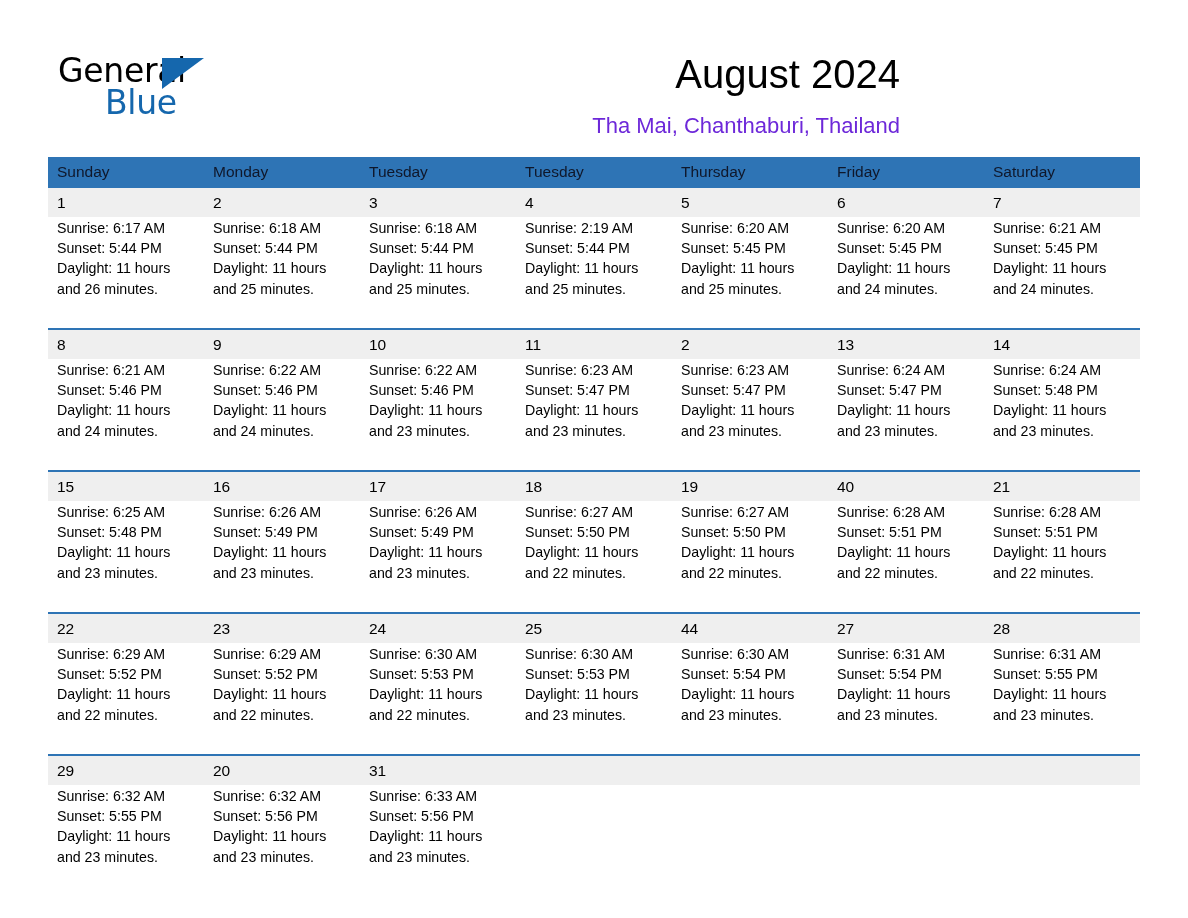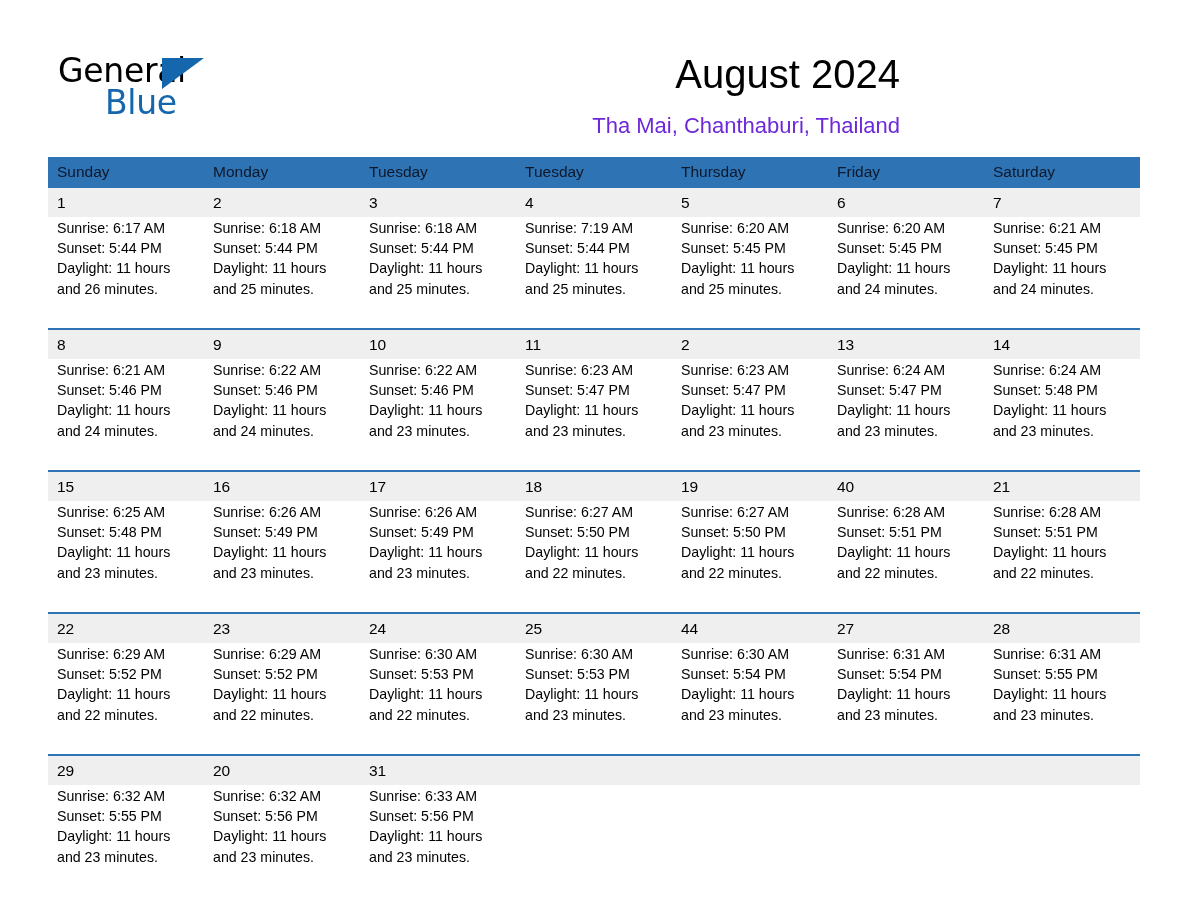--- a/index.html
+++ b/index.html
@@ -214,21 +214,21 @@
             <div class="line">Daylight: 11 hours</div>
             <div class="line">and 25 minutes.</div>
           </td>
           <td>
             <div class="line">Sunrise: 6:18 AM</div>
             <div class="line">Sunset: 5:44 PM</div>
             <div class="line">Daylight: 11 hours</div>
             <div class="line">and 25 minutes.</div>
           </td>
           <td>
-            <div class="line">Sunrise: 7:19 AM</div>
+            <div class="line">Sunrise: 2:19 AM</div>
             <div class="line">Sunset: 5:44 PM</div>
             <div class="line">Daylight: 11 hours</div>
             <div class="line">and 25 minutes.</div>
           </td>
           <td>
             <div class="line">Sunrise: 6:20 AM</div>
             <div class="line">Sunset: 5:45 PM</div>
             <div class="line">Daylight: 11 hours</div>
             <div class="line">and 25 minutes.</div>
           </td>

